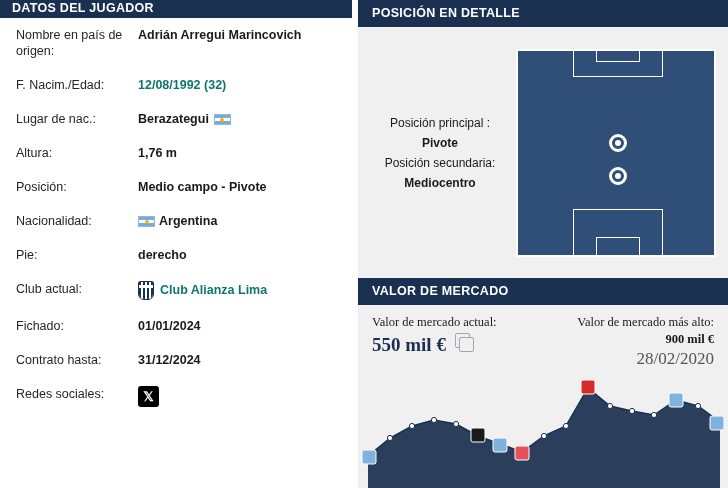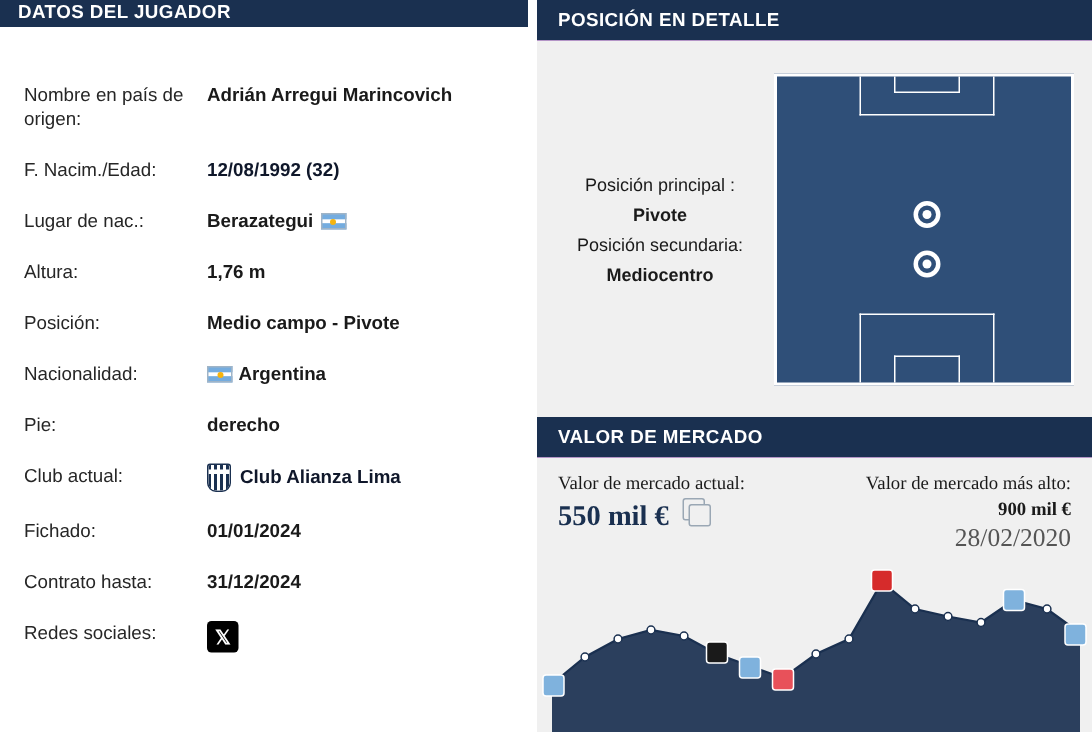--- a/index.html
+++ b/index.html
@@ -36,41 +36,40 @@
     text-transform: uppercase;
   }
   #left-panel .panel-header {
     height: 18px;
     padding-top: 2px;
   }
   .info-table {
     width: 100%;
     border-collapse: collapse;
     table-layout: fixed;
-    margin-top: 28px;
   }
   .info-table td {
     font-size: 12.5px;
     color: #1a1a1a;
     vertical-align: top;
     padding: 9px 0 9px 0;
     line-height: 16px;
   }
   .info-table td.label {
     width: 130px;
     padding-left: 16px;
     color: #262626;
     font-weight: normal;
   }
   .info-table td.value {
     padding-left: 8px;
     font-weight: bold;
     color: #1a1a1a;
   }
-  .link-val { color: #0f172a; font-weight: bold; text-decoration: none; }
+  .link-val { color: #0f766e; font-weight: bold; text-decoration: none; }
 
   
   .flag {
     display: inline-block;
     width: 17px; height: 11px;
     vertical-align: middle;
     border: 1px solid #9fb4c7;
     background: linear-gradient(to bottom, #74acdf 0 33%, #ffffff 33% 66%, #74acdf 66% 100%);
     position: relative;
     margin-right: 4px;
@@ -134,21 +133,21 @@
     background: #ffffff;
   }
 
   
   #right-col {
     position: absolute;
     left: 358px; top: 0;
     width: 370px; height: 488px;
   }
   .right-card {
-    background: #d946ef;
+    background: #3b82f6;
     width: 370px;
   }
   .right-card .panel-header {
     background: #1a3050;
     font-size: 12.5px;
     padding: 6px 14px;
     height: 27px;
     line-height: 15px;
   }
   #position-card { height: 272px; }

